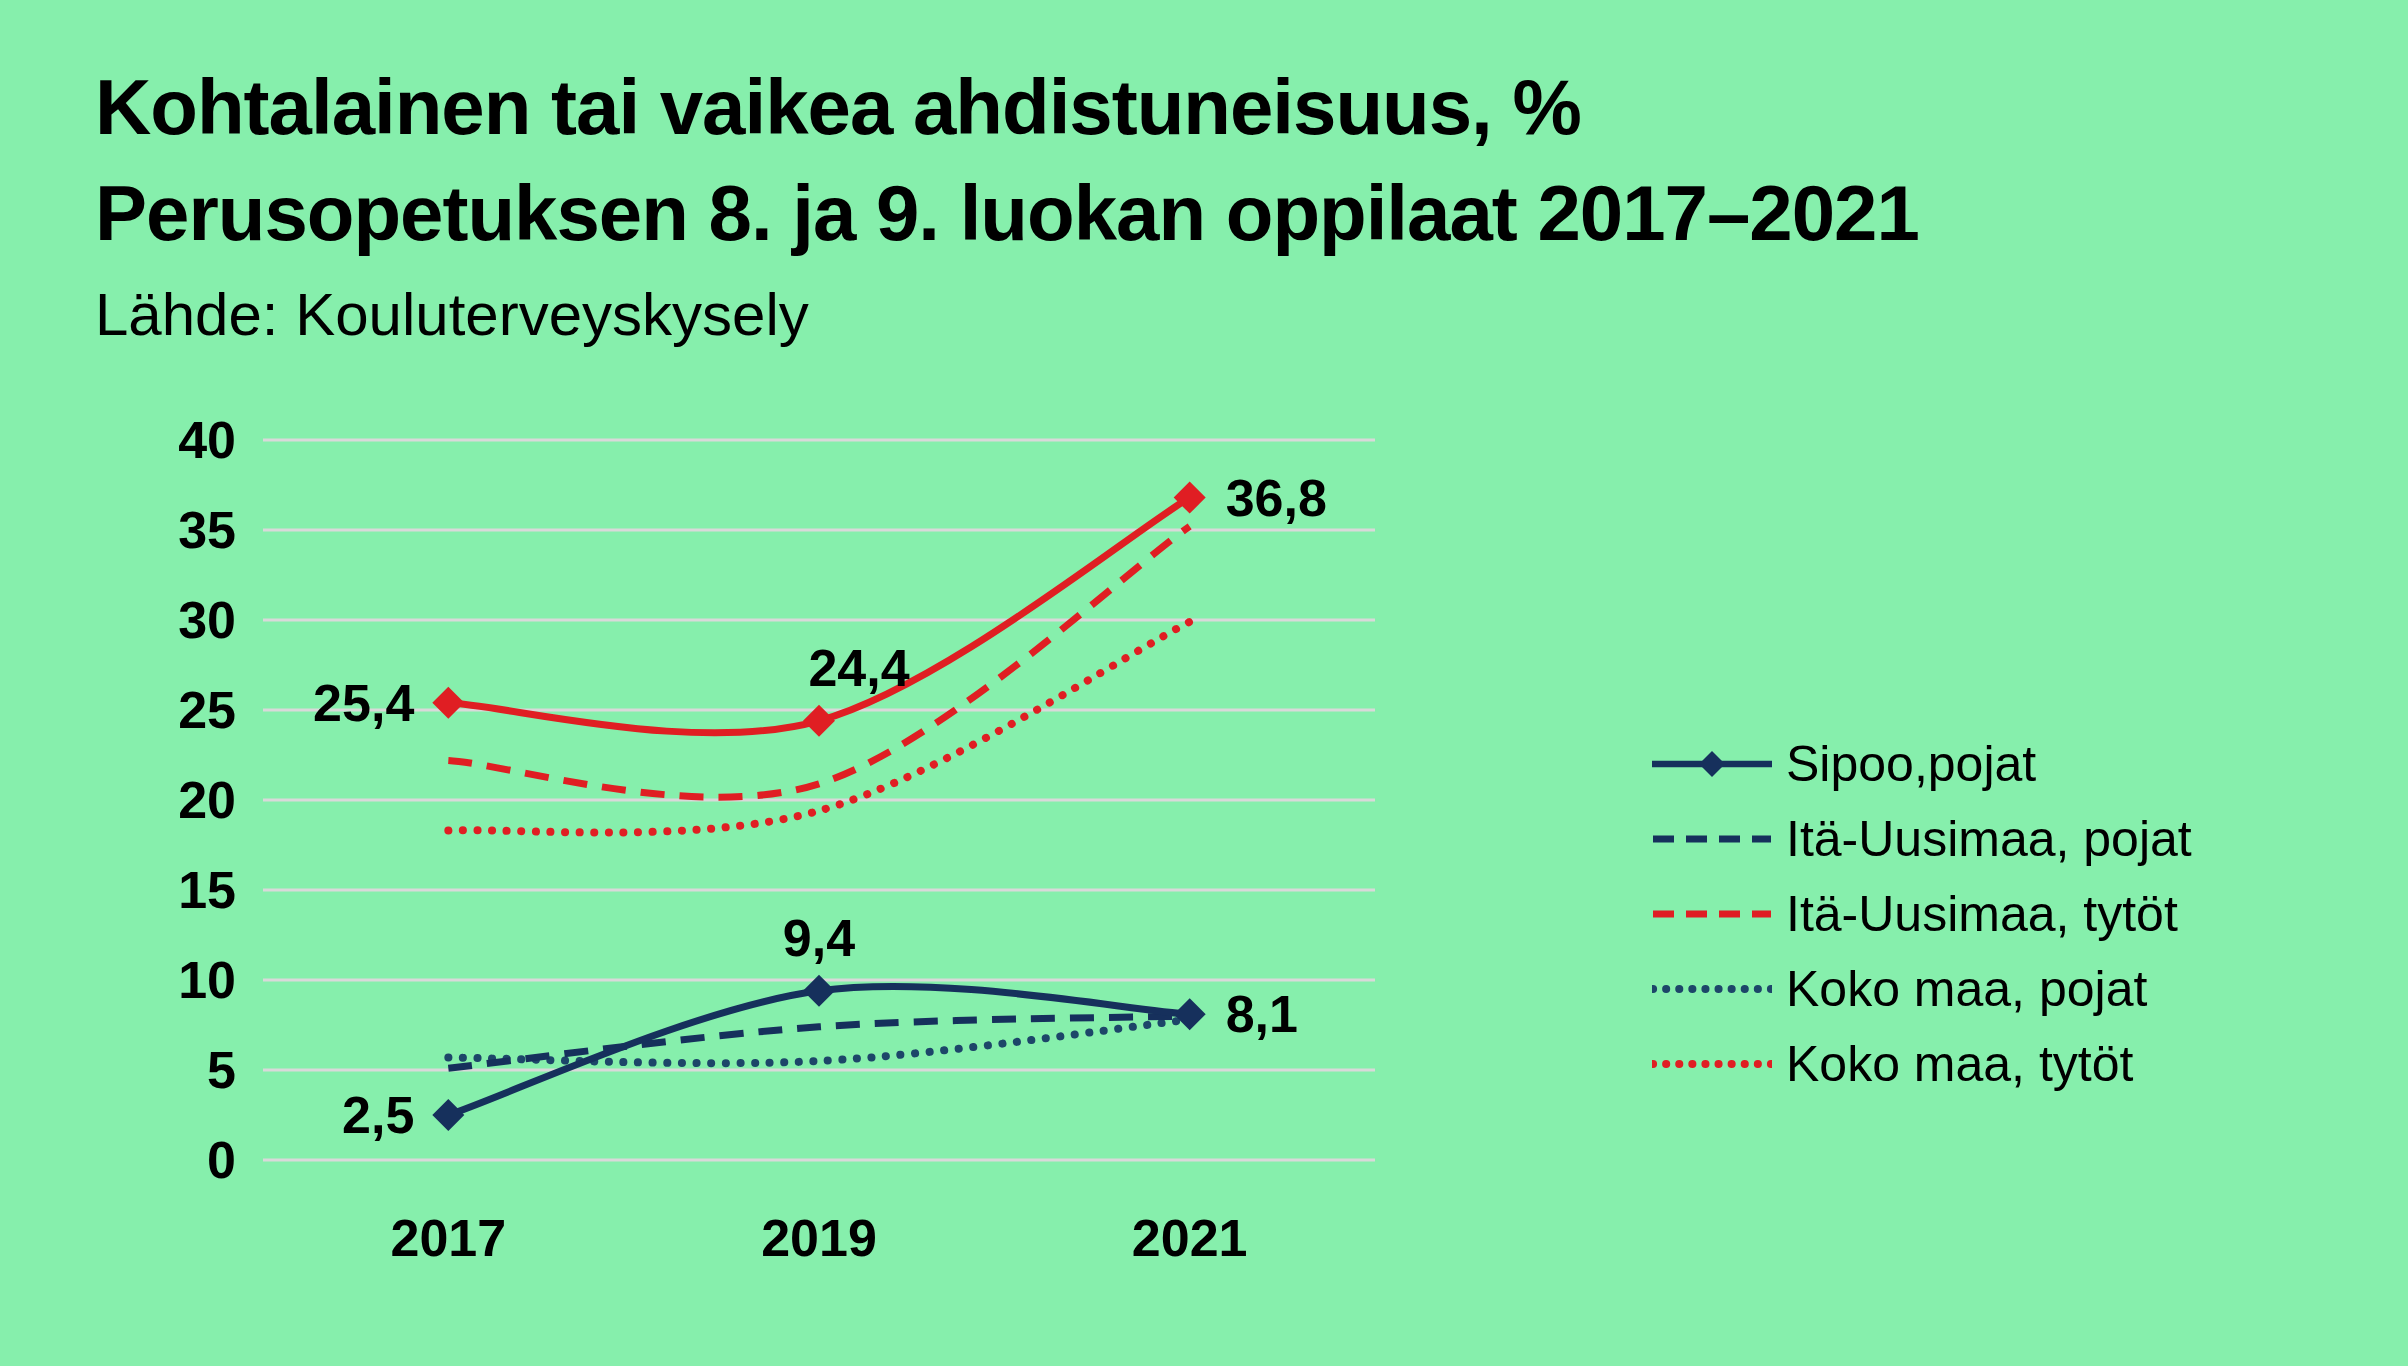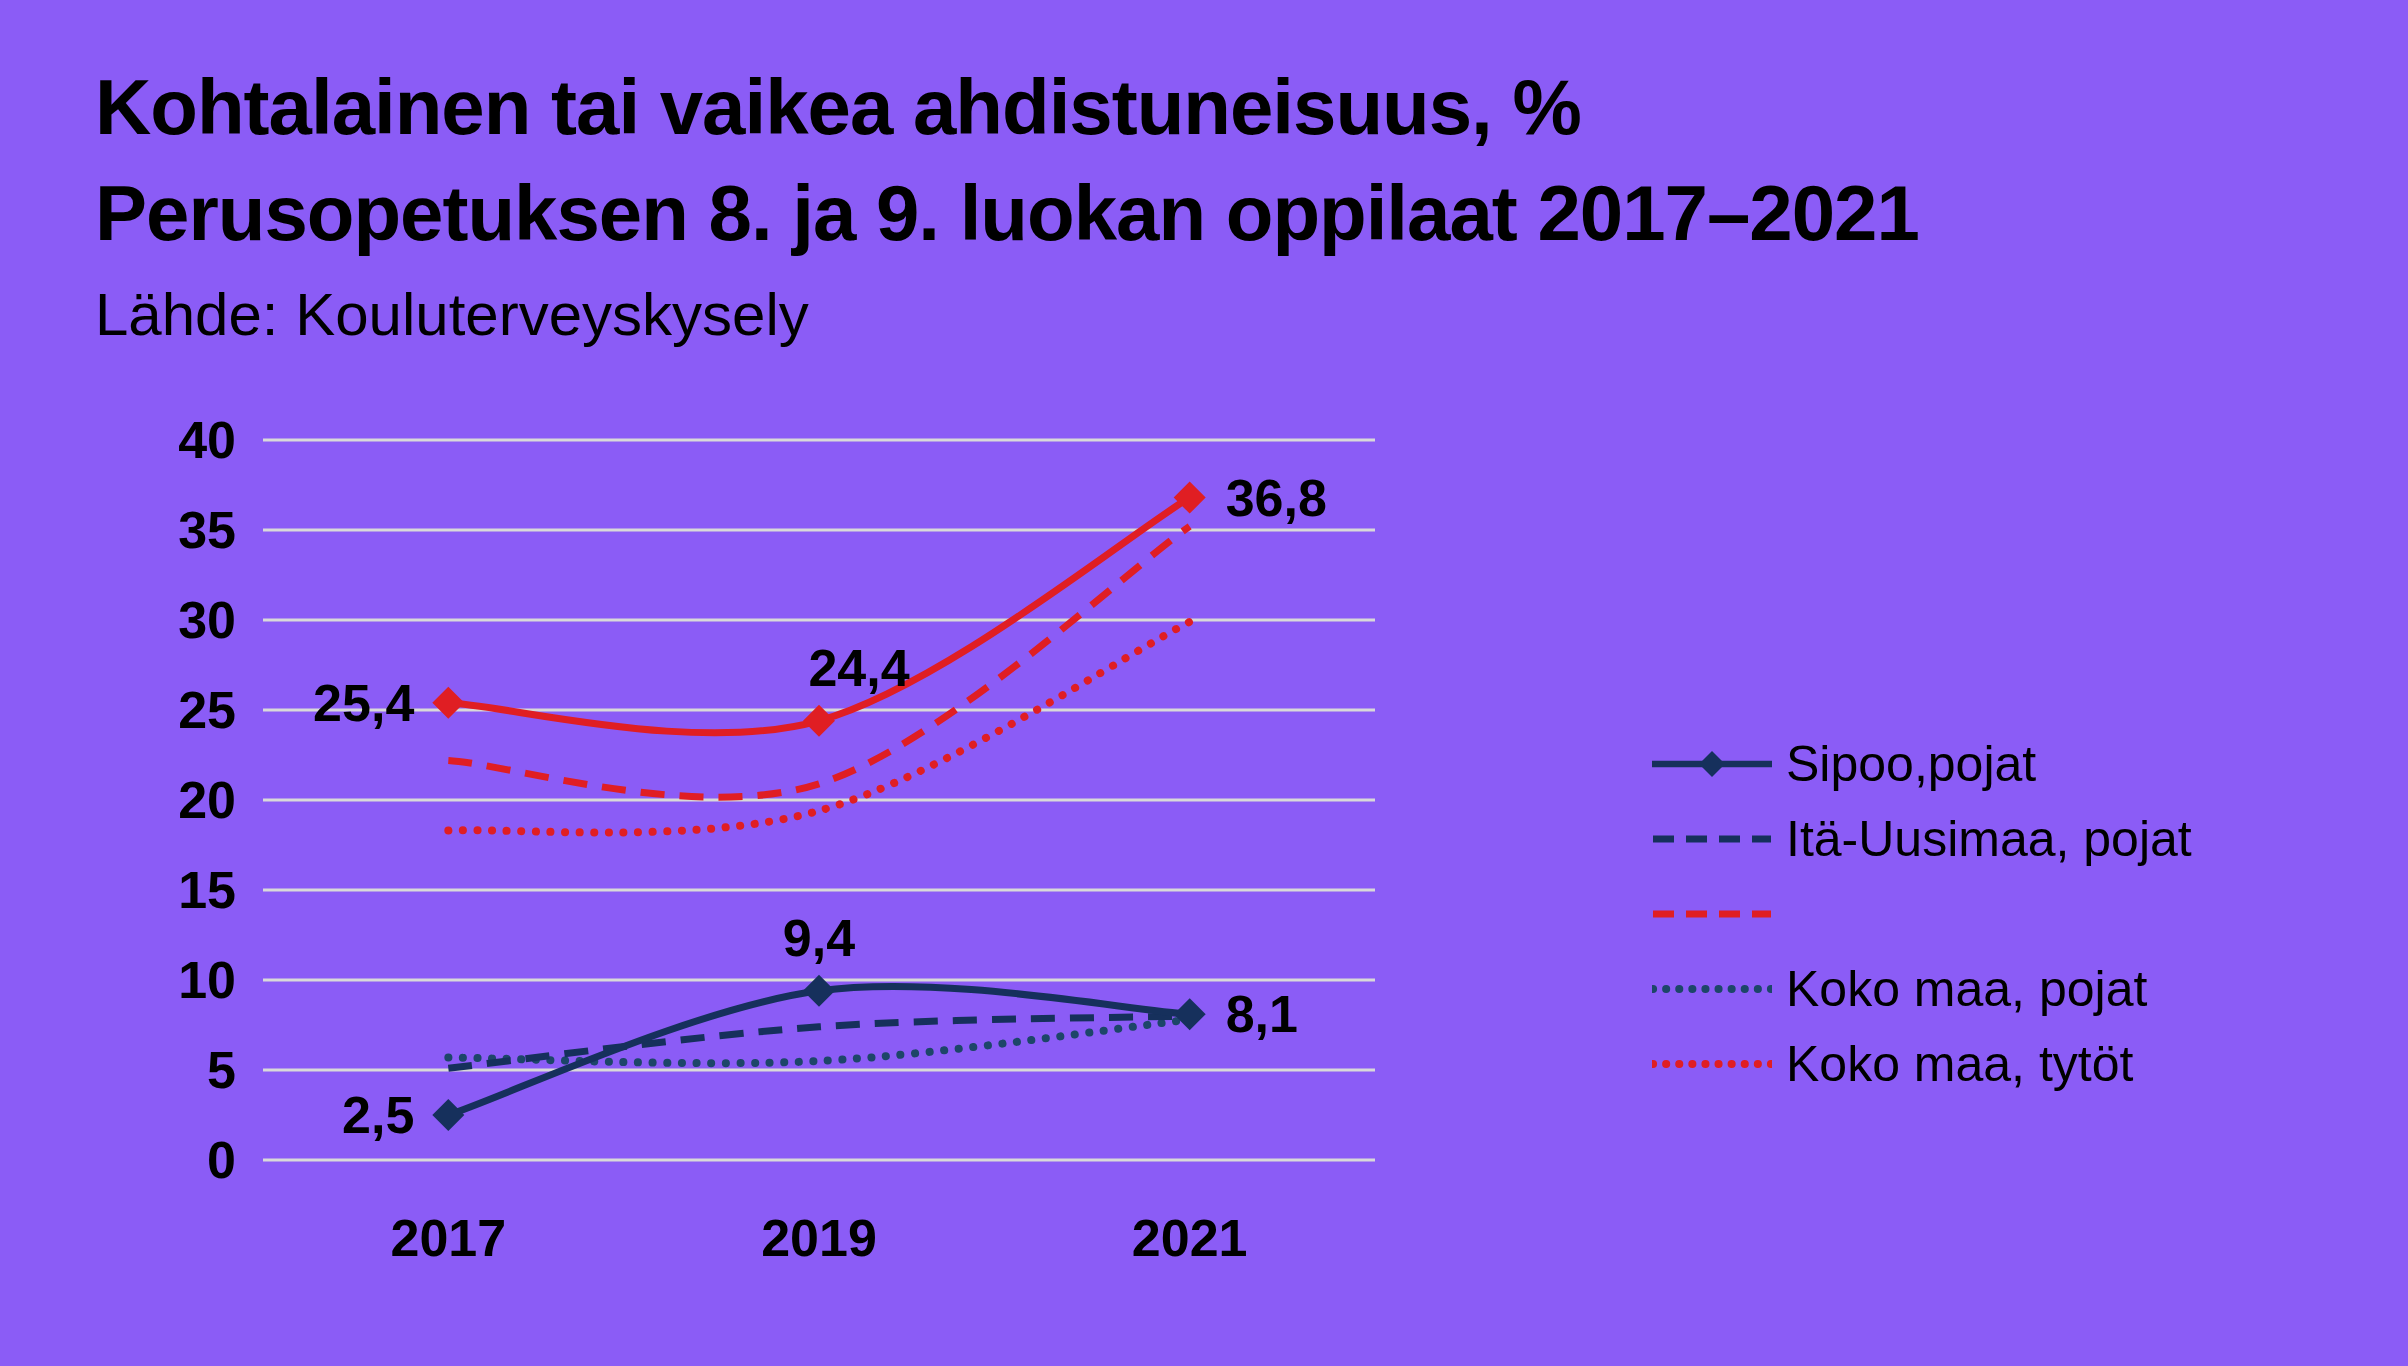--- a/index.html
+++ b/index.html
@@ -1,16 +1,16 @@
 <!DOCTYPE html>
 <html><head>
 <meta charset="utf-8">
 <style>
   html,body{margin:0;padding:0;background:#fff;}
-  .page{position:relative;width:2408px;height:1366px;background:#8b5cf6;overflow:hidden;
+  .page{position:relative;width:2408px;height:1366px;background:#86efac;overflow:hidden;
         font-family:"Liberation Sans",sans-serif;color:#000;}
   .title{position:absolute;left:95px;font-size:78px;font-weight:700;letter-spacing:-1px;white-space:nowrap;}
   .title1{top:62px;}
   .title2{top:168px;}
   .subtitle{position:absolute;left:95px;top:280px;font-size:60px;font-weight:400;white-space:nowrap;}
   .plot-svg{position:absolute;left:0;top:0;}
   .ylab,.xlab,.dlab{position:absolute;font-size:52px;line-height:1;white-space:nowrap;color:#000;font-weight:bold;}
   .ylab{transform:translate(-100%,-50%);}
   .xlab{transform:translate(-50%,-50%);}
   .legend{position:absolute;left:1652px;top:726px;}
@@ -85,20 +85,21 @@
         <div class="legend-row">
           <svg width="120" height="30" viewBox="0 0 120 30" class="legend-swatch">
             <path d="M 1 15 L 119 15" stroke="#16305c" fill="none" stroke-width="7" stroke-dasharray="21 12"></path>
           </svg>
           <span class="legend-label">Itä-Uusimaa, pojat</span>
         </div>
         <div class="legend-row">
           <svg width="120" height="30" viewBox="0 0 120 30" class="legend-swatch">
             <path d="M 1 15 L 119 15" stroke="#e01e23" fill="none" stroke-width="7" stroke-dasharray="21 12"></path>
           </svg>
+          <span class="legend-label">Itä-Uusimaa, tytöt</span>
         </div>
         <div class="legend-row">
           <svg width="120" height="30" viewBox="0 0 120 30" class="legend-swatch">
             <path d="M 1 15 L 119 15" stroke="#1d4669" fill="none" stroke-width="8" stroke-dasharray="0.1 13" stroke-linecap="round"></path>
           </svg>
           <span class="legend-label">Koko maa, pojat</span>
         </div>
         <div class="legend-row">
           <svg width="120" height="30" viewBox="0 0 120 30" class="legend-swatch">
             <path d="M 1 15 L 119 15" stroke="#e01e23" fill="none" stroke-width="8" stroke-dasharray="0.1 13" stroke-linecap="round"></path>

